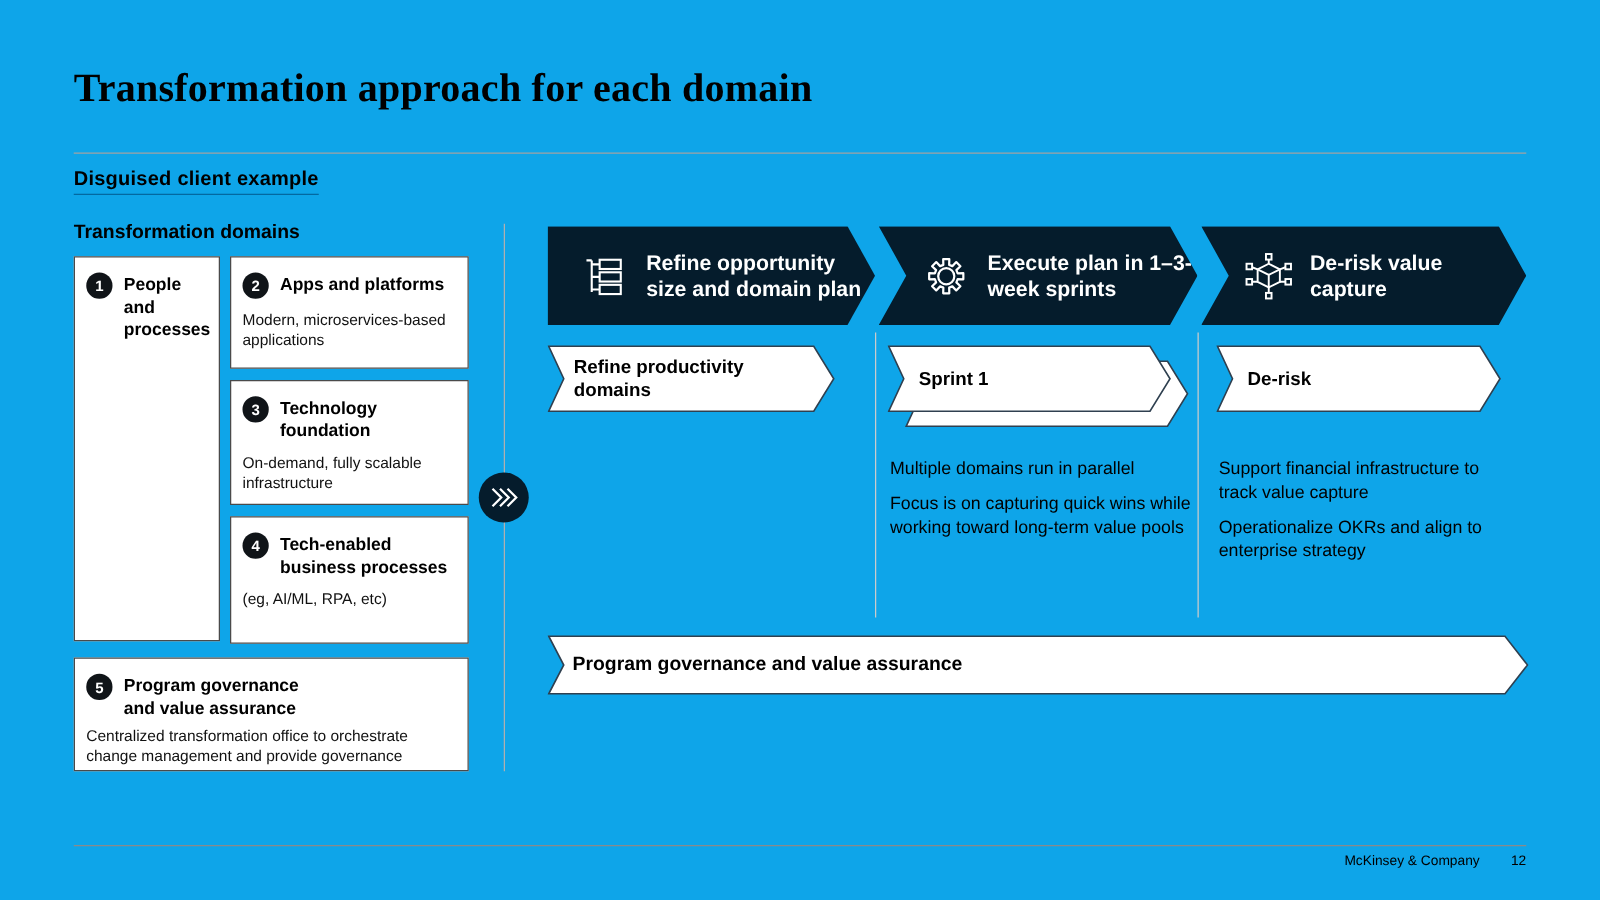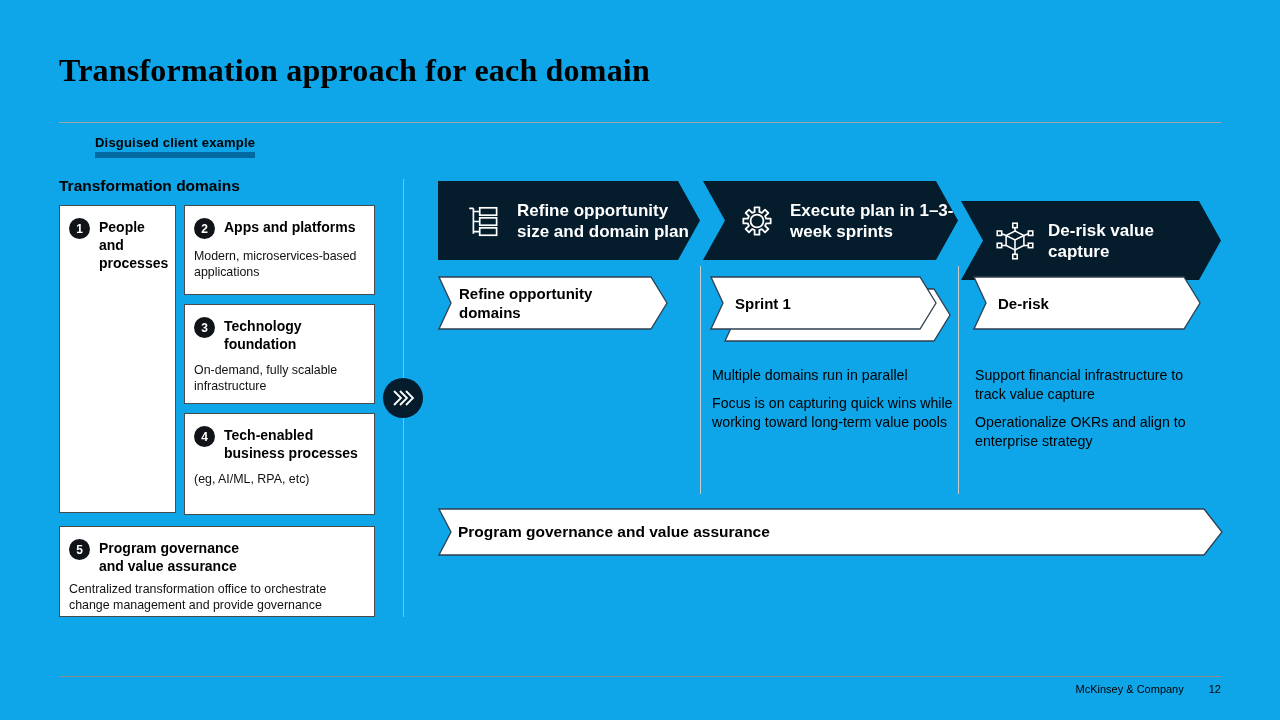--- a/index.html
+++ b/index.html
@@ -4,22 +4,22 @@
 <style>
   html,body{margin:0;padding:0;background:#fff;}
   .slide{position:relative;width:1280px;height:720px;background:#0ea5e9;overflow:hidden;
          font-family:"Liberation Sans","DejaVu Sans",sans-serif;color:#000;}
 
   
   .title{position:absolute;left:59px;top:52px;width:1100px;
          font-family:"Liberation Serif","DejaVu Serif",serif;
          font-weight:bold;font-size:32px;letter-spacing:.2px;color:#000;}
   .title-rule{position:absolute;left:59px;top:122px;width:1162px;height:1px;background:#a3a3a3;}
-  .tag{position:absolute;left:59px;top:135px;font-size:13px;font-weight:bold;letter-spacing:.2px;
-       border-bottom:6px solid #0369a1;padding-bottom:2px;margin-left:36px;}
+  .tag{position:absolute;left:59px;top:135px;font-size:16px;font-weight:bold;letter-spacing:.2px;
+       border-bottom:1px solid #0369a1;padding-bottom:2px;}
 
   
   .domains-heading{position:absolute;left:59px;top:177px;font-size:15.5px;font-weight:bold;}
   .dbox{position:absolute;border:1px solid #4a4a4a;background:#fff;box-sizing:border-box;padding:9px 9px;}
   .dbox-1{left:59px;top:205px;width:117px;height:308px;}
   .dbox-2{left:184px;top:205px;width:191px;height:90px;}
   .dbox-3{left:184px;top:304px;width:191px;height:100px;}
   .dbox-4{left:184px;top:413px;width:191px;height:102px;}
   .dbox-5{left:59px;top:526px;width:316px;height:91px;}
   .dtitle-row{display:flex;align-items:flex-start;gap:9px;margin-top:3px;}
@@ -37,21 +37,21 @@
                background:#051c2c;display:flex;align-items:center;justify-content:center;}
 
   
   .banner{position:absolute;top:181px;height:79px;background:#051c2c;color:#fff;
           display:flex;align-items:center;box-sizing:border-box;}
   .banner-1{left:438px;width:262px;padding-left:28px;
     clip-path:polygon(0 0,calc(100% - 22px) 0,100% 50%,calc(100% - 22px) 100%,0 100%);}
   .banner-2{left:703px;width:255px;padding-left:34px;
     clip-path:polygon(0 0,calc(100% - 22px) 0,100% 50%,calc(100% - 22px) 100%,0 100%,22px 50%);}
   .banner-3{left:961px;width:260px;padding-left:34px;
-    clip-path:polygon(0 0,calc(100% - 22px) 0,100% 50%,calc(100% - 22px) 100%,0 100%,22px 50%);margin-top:20px;}
+    clip-path:polygon(0 0,calc(100% - 22px) 0,100% 50%,calc(100% - 22px) 100%,0 100%,22px 50%);}
   .banner .bicon{flex:0 0 auto;margin-right:13px;display:flex;}
   .banner .btext{font-size:17px;font-weight:bold;line-height:21px;}
   .banner-1 .btext{max-width:182px;}
   .banner-2 .btext{max-width:165px;}
   .banner-3 .btext{max-width:135px;}
 
   
   .sub-arrow{position:absolute;}
   .sub-arrow svg{position:absolute;left:0;top:0;}
   .arrow-label{position:absolute;left:21px;top:0;height:54px;display:flex;align-items:center;
@@ -184,21 +184,21 @@
           <path d="M30,22 L26,22"></path>
       </svg>
     </span>
     <span class="btext">De-risk value capture</span>
   </div>
 
   <div class="sub-arrow arrow-a">
     <svg width="230" height="54" viewBox="0 0 230 54">
       <path d="M1,1 L213,1 L229,27 L213,53 L1,53 L13,27 Z" fill="#ffffff" stroke="#2f4050" stroke-width="1.3"></path>
     </svg>
-    <div class="arrow-label">Refine opportunity domains</div>
+    <div class="arrow-label">Refine productivity domains</div>
   </div>
 
   <div class="sub-arrow arrow-b">
     <svg width="252" height="70" viewBox="0 0 252 70">
       <path d="M15,13 L224,13 L240,39 L224,65 L15,65 L27,39 Z" fill="#ffffff" stroke="#2f4050" stroke-width="1.3"></path>
       <path d="M1,1 L210,1 L226,27 L210,53 L1,53 L13,27 Z" fill="#ffffff" stroke="#2f4050" stroke-width="1.3"></path>
     </svg>
     <div class="arrow-label">Sprint 1</div>
   </div>
 

